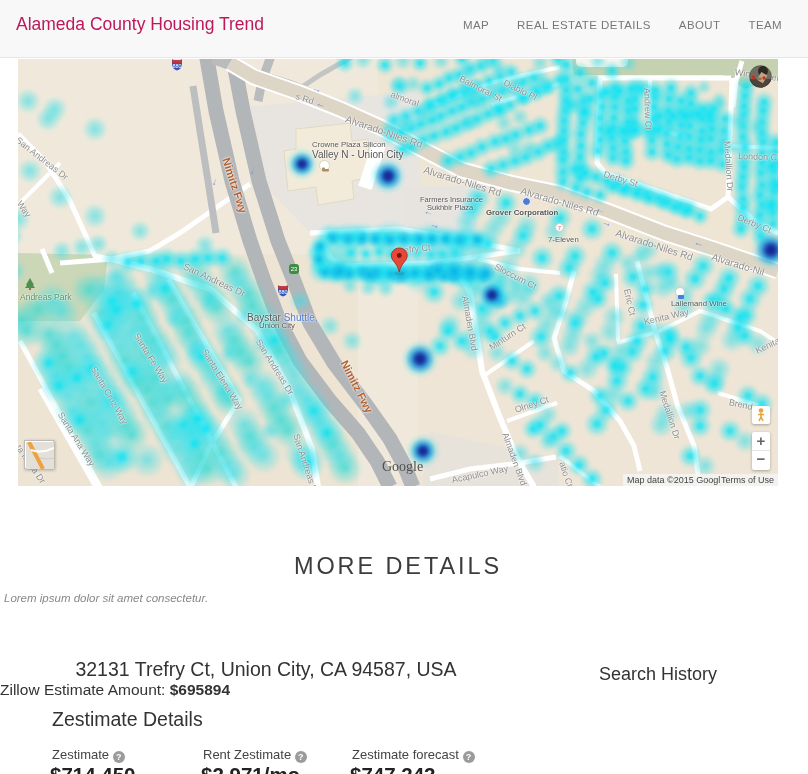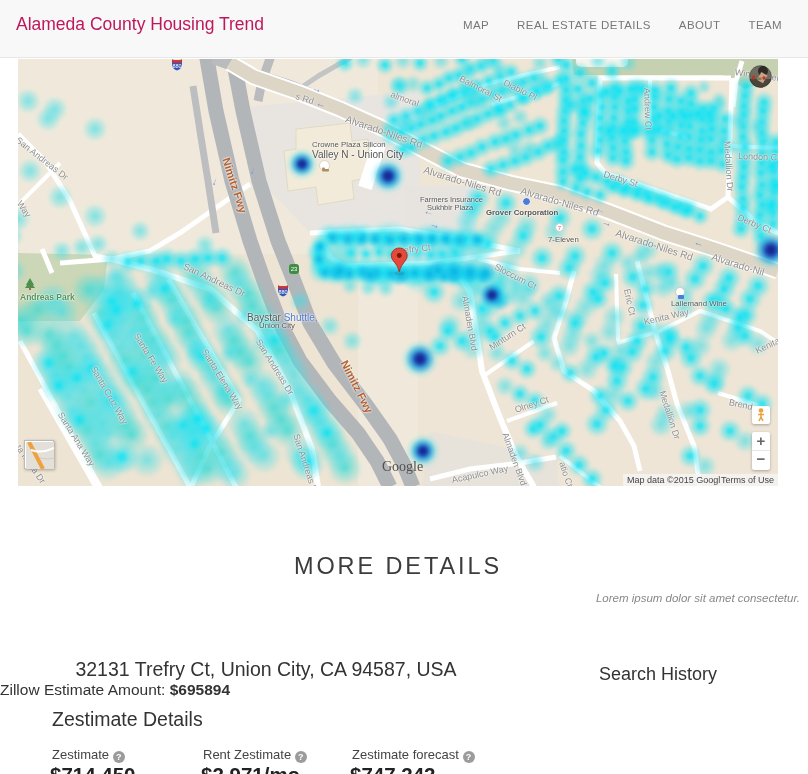--- a/index.html
+++ b/index.html
@@ -888,21 +888,21 @@
     <div style="position:absolute;left:711px;top:338px;transform:rotate(12deg);transform-origin:0 50%;font-size:9px;color:#8e8e8e;font-weight:normal;letter-spacing:0px;white-space:nowrap;text-shadow:0 0 2px #fff,0 0 2px #fff">Brenda</div>
     <div style="position:absolute;left:294px;top:81px;transform:rotate(0deg);transform-origin:0 50%;font-size:7.8px;color:#555;font-weight:normal;letter-spacing:0px;white-space:nowrap;text-shadow:0 0 2px #fff,0 0 2px #fff">Crowne Plaza Silicon</div>
     <div style="position:absolute;left:294px;top:90px;transform:rotate(0deg);transform-origin:0 50%;font-size:10px;color:#555;font-weight:normal;letter-spacing:0px;white-space:nowrap;text-shadow:0 0 2px #fff,0 0 2px #fff">Valley N  -  Union City</div>
     <div style="position:absolute;left:402px;top:136px;transform:rotate(0deg);transform-origin:0 50%;font-size:7.5px;color:#555;font-weight:normal;letter-spacing:0px;white-space:nowrap;text-shadow:0 0 2px #fff,0 0 2px #fff">Farmers Insurance</div>
     <div style="position:absolute;left:409px;top:144px;transform:rotate(0deg);transform-origin:0 50%;font-size:7.5px;color:#555;font-weight:normal;letter-spacing:0px;white-space:nowrap;text-shadow:0 0 2px #fff,0 0 2px #fff">Sukhbir Plaza</div>
     <div style="position:absolute;left:468px;top:149px;transform:rotate(0deg);transform-origin:0 50%;font-size:7.8px;color:#555;font-weight:bold;letter-spacing:0px;white-space:nowrap;text-shadow:0 0 2px #fff,0 0 2px #fff">Grover Corporation</div>
     <div style="position:absolute;left:530px;top:176px;transform:rotate(0deg);transform-origin:0 50%;font-size:7.8px;color:#555;font-weight:normal;letter-spacing:0px;white-space:nowrap;text-shadow:0 0 2px #fff,0 0 2px #fff">7-Eleven</div>
     <div style="position:absolute;left:653px;top:240px;transform:rotate(0deg);transform-origin:0 50%;font-size:7.8px;color:#555;font-weight:normal;letter-spacing:0px;white-space:nowrap;text-shadow:0 0 2px #fff,0 0 2px #fff">Lallemand Wine</div>
     <div style="position:absolute;left:229px;top:253px;transform:rotate(0deg);transform-origin:0 50%;font-size:10px;color:#555;font-weight:normal;letter-spacing:0px;white-space:nowrap;text-shadow:0 0 2px #fff,0 0 2px #fff">Baystar <span style="color:#4e7bd4">Shuttle,</span></div>
     <div style="position:absolute;left:241px;top:262px;transform:rotate(0deg);transform-origin:0 50%;font-size:7.8px;color:#555;font-weight:normal;letter-spacing:0px;white-space:nowrap;text-shadow:0 0 2px #fff,0 0 2px #fff">Union City</div>
-    <div style="position:absolute;left:2px;top:233px;transform:rotate(0deg);transform-origin:0 50%;font-size:8.5px;color:#579157;font-weight:bold;letter-spacing:0px;white-space:nowrap;text-shadow:0 0 2px #fff,0 0 2px #fff">Andreas Park</div>
+    <div style="position:absolute;left:2px;top:233px;transform:rotate(0deg);transform-origin:0 50%;font-size:8.5px;color:#579157;font-weight:normal;letter-spacing:0px;white-space:nowrap;text-shadow:0 0 2px #fff,0 0 2px #fff">Andreas Park</div>
     <div style="position:absolute;left:294px;top:24px;color:#7b94d6;font-size:10px;transform:rotate(17deg)">→</div>
     <div style="position:absolute;left:298px;top:39px;color:#7b94d6;font-size:10px;transform:rotate(17deg)">←</div>
     <div style="position:absolute;left:406px;top:147px;color:#7b94d6;font-size:10px;transform:rotate(18deg)">←</div>
     <div style="position:absolute;left:412px;top:160px;color:#7b94d6;font-size:10px;transform:rotate(18deg)">→</div>
     <div style="position:absolute;left:578px;top:145px;color:#7b94d6;font-size:10px;transform:rotate(18deg)">←</div>
     <div style="position:absolute;left:584px;top:158px;color:#7b94d6;font-size:10px;transform:rotate(18deg)">→</div>
     <div style="position:absolute;left:676px;top:178px;color:#7b94d6;font-size:10px;transform:rotate(17deg)">←</div>
     <div style="position:absolute;left:228px;top:106px;color:#7b94d6;font-size:10px;transform:rotate(-70deg)">←</div>
     <div style="position:absolute;left:190px;top:117px;color:#7b94d6;font-size:10px;transform:rotate(-70deg)">←</div>
     <div style="position:absolute;left:153px;top:-2px;width:12px;height:14px">
@@ -970,21 +970,21 @@
         <path d="M5,5 L5,9 M2,6.5 L8,6.5 M5,9 L3,13 M5,9 L7,13" stroke="#e8a33d" stroke-width="1.6" fill="none"></path>
       </svg></div>
 <div style="position:absolute;left:734px;top:373px;width:18px;height:38px;background:#fff;border-radius:2px;box-shadow:0 1px 3px rgba(0,0,0,.3);color:#666">
 <div style="height:19px;border-bottom:1px solid #e6e6e6;font-size:15px;line-height:18px;text-align:center;font-weight:bold">+</div>
 <div style="height:18px;font-size:15px;line-height:16px;text-align:center;font-weight:bold">−</div>
     </div>
     <div style="position:absolute;left:364px;top:400px;color:#4f4f4f;font-size:14px;font-weight:normal;font-family:'Liberation Serif',serif">Google</div>
 <div style="position:absolute;right:0;top:415px;background:rgba(245,245,245,.8);font-size:9px;color:#444;padding:1px 4px 2px 4px">Map data ©2015 Googl Terms of Use</div>
   </div>
 <div class="abs" style="left:0;top:553px;width:796px;text-align:center;font-size:23.5px;color:#3c3c3c;letter-spacing:2.9px">MORE DETAILS</div>
-<div class="abs" style="left:4px;top:592px;width:796px;text-align:right;font-size:11.5px;font-style:italic;color:#888">Lorem ipsum dolor sit amet consectetur.</div>
+<div class="abs" style="left:4px;top:592px;width:796px;text-align:left;font-size:11.5px;font-style:italic;color:#888">Lorem ipsum dolor sit amet consectetur.</div>
 <div class="abs" style="left:0;top:658px;width:532px;text-align:center;font-size:19.5px;color:#333">32131 Trefry Ct, Union City, CA 94587, USA</div>
 <div class="abs" style="left:0;top:681px;width:532px;font-size:15.5px;color:#333">Zillow Estimate Amount: <b>$695894</b></div>
 <div class="abs" style="left:599px;top:664px;font-size:18px;color:#333">Search History</div>
 <div class="abs" style="left:52px;top:708px;font-size:19.5px;color:#333">Zestimate Details</div>
 <div class="abs" style="left:52px;top:747px;font-size:13px;color:#444">Zestimate <span style="display:inline-block;width:12px;height:12px;border-radius:50%;background:#9b9b9b;color:#fff;font-size:9px;font-weight:bold;text-align:center;line-height:12px;vertical-align:-1px">?</span></div>
 <div class="abs" style="left:203px;top:747px;font-size:13px;color:#444">Rent Zestimate <span style="display:inline-block;width:12px;height:12px;border-radius:50%;background:#9b9b9b;color:#fff;font-size:9px;font-weight:bold;text-align:center;line-height:12px;vertical-align:-1px">?</span></div>
 <div class="abs" style="left:352px;top:747px;font-size:13px;color:#444">Zestimate forecast <span style="display:inline-block;width:12px;height:12px;border-radius:50%;background:#9b9b9b;color:#fff;font-size:9px;font-weight:bold;text-align:center;line-height:12px;vertical-align:-1px">?</span></div>
 <div class="abs" style="left:50px;top:763px;font-size:20.5px;font-weight:bold;color:#222">$714,450</div>
 <div class="abs" style="left:201px;top:763px;font-size:20.5px;font-weight:bold;color:#222">$2,971/mo</div>
 <div class="abs" style="left:350px;top:763px;font-size:20.5px;font-weight:bold;color:#222">$747,242</div>

